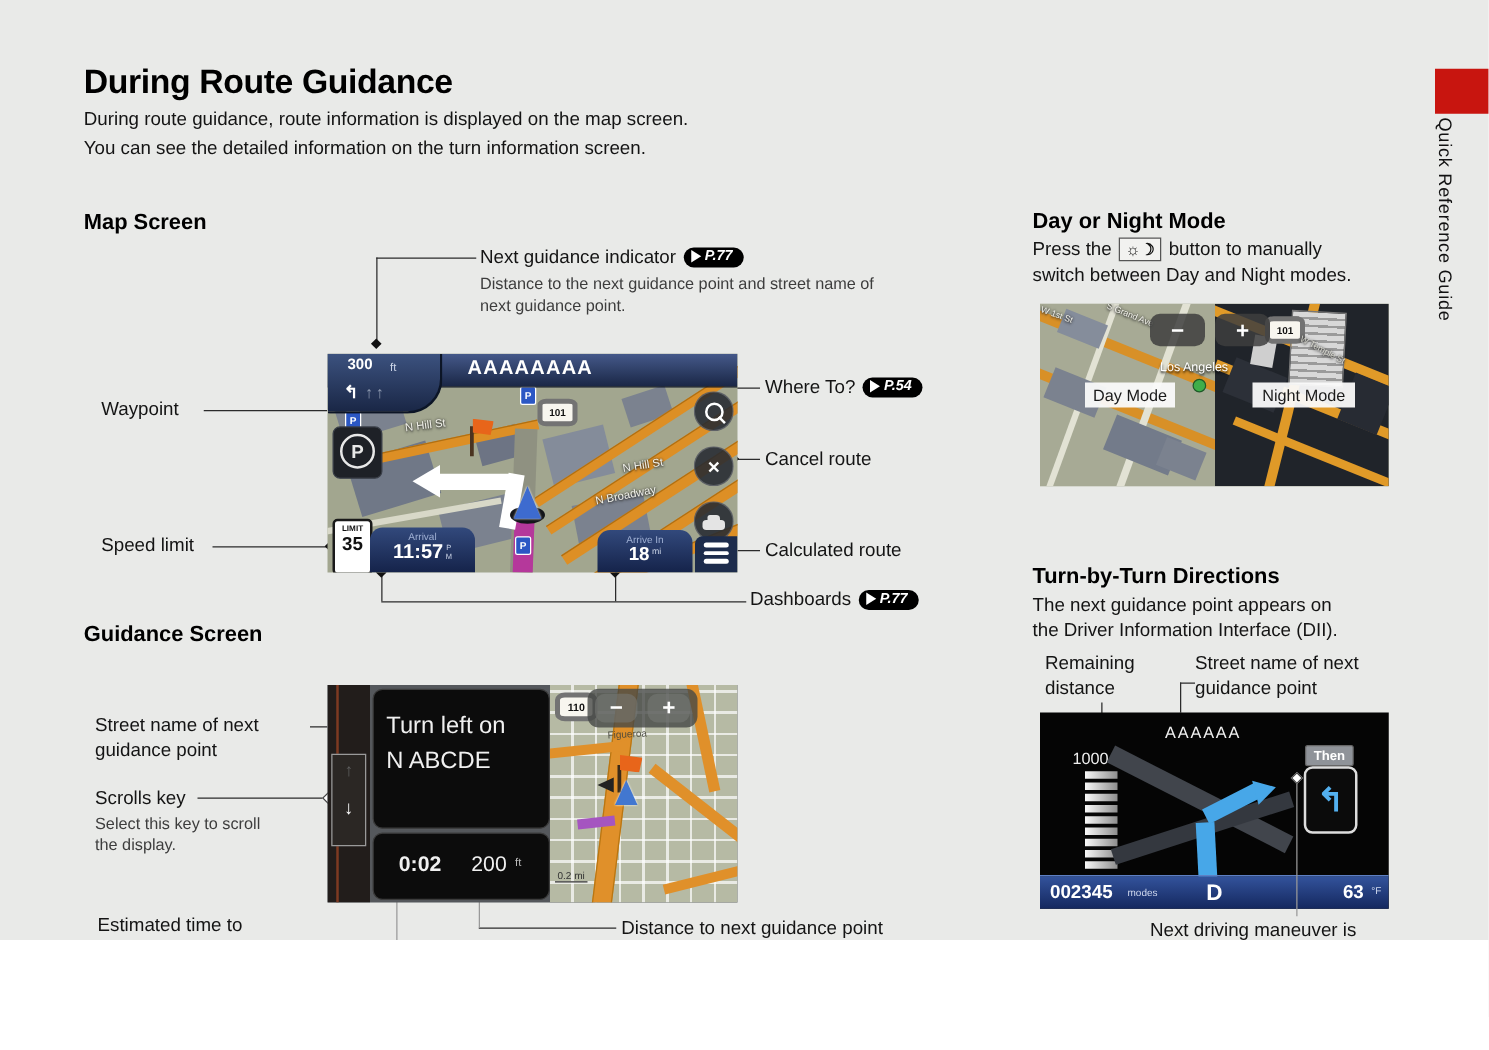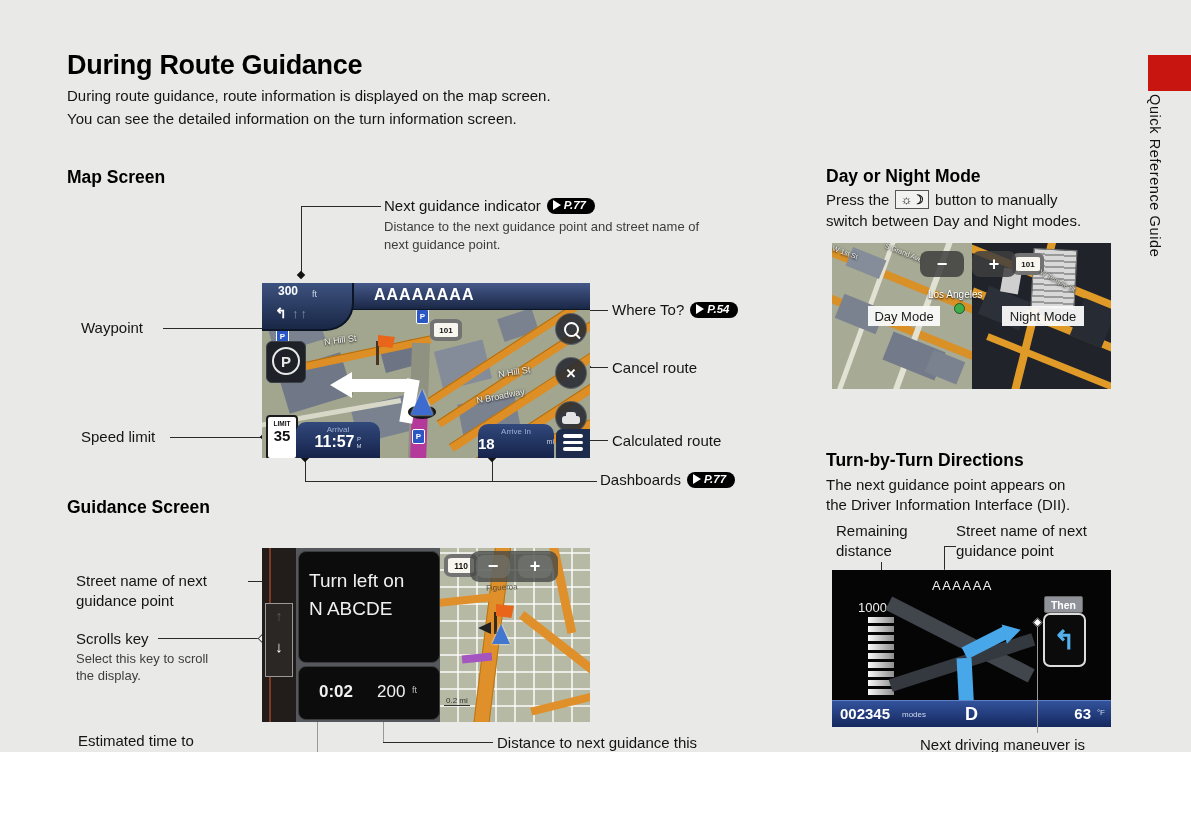--- a/index.html
+++ b/index.html
@@ -206,21 +206,21 @@
         <span style="font-size:16px;font-weight:bold;line-height:16px">11:57</span>
         <span style="display:inline-flex;flex-direction:column;font-size:6px;color:#cdd6e8;line-height:7px;margin-left:2px;margin-top:2px">
           <span>P</span>
           <span>M</span>
         </span>
       </div>
     </div>
 
     <div class="navpanel" style="left:216px;top:141px;width:76px;height:34px">
       <div class="cap">Arrive In</div>
-      <div style="display:flex;justify-content:space-between;align-items:flex-start">
+      <div style="display:flex;justify-content:center;align-items:flex-start">
         <span style="font-size:15px;font-weight:bold;line-height:15px">18</span>
         <span style="font-size:7px;color:#cdd6e8;margin-left:2px;margin-top:2px">mi</span>
       </div>
     </div>
   </div>
 
   <div class="h2" style="left:67px;top:497px">Guidance Screen</div>
 
   <div class="lbl" style="left:76px;top:572px">Street name of next</div>
   <div class="lbl" style="left:76px;top:592px">guidance point</div>
@@ -233,21 +233,21 @@
   <div class="sub" style="left:76px;top:668px">the display.</div>
   <div class="hline" style="left:158px;top:638px;width:104px"></div>
   <div class="dia w" style="left:259px;top:635px"></div>
 
   <div class="lbl" style="left:78px;top:732px">Estimated time to</div>
   <div class="lbl" style="left:78px;top:752px">next guidance point</div>
   <div class="hline" style="left:216px;top:761px;width:102px"></div>
   <div class="vline md" style="left:317px;top:713px;height:48px"></div>
   <div class="dia w" style="left:314px;top:708px"></div>
 
-  <div class="lbl" style="left:497px;top:734px">Distance to next guidance this</div>
+  <div class="lbl" style="left:497px;top:734px">Distance to next guidance point</div>
   <div class="hline" style="left:383px;top:742px;width:110px"></div>
   <div class="vline md" style="left:383px;top:713px;height:29px"></div>
   <div class="dia w" style="left:380px;top:708px"></div>
 
   <div class="guishot">
     <div style="position:absolute;left:0;top:0;width:34px;height:174px;background:#221d1b"></div>
     <div style="position:absolute;left:7px;top:0;width:2px;height:174px;background:#7e3a22"></div>
 
     <div style="position:absolute;left:3px;top:55px;width:26px;height:72px;border:1px solid #9a9a9a;background:#2b2724;text-align:center">
       <div style="font-size:14px;font-weight:bold;color:#5f5f5f;margin-top:4px">↑</div>

